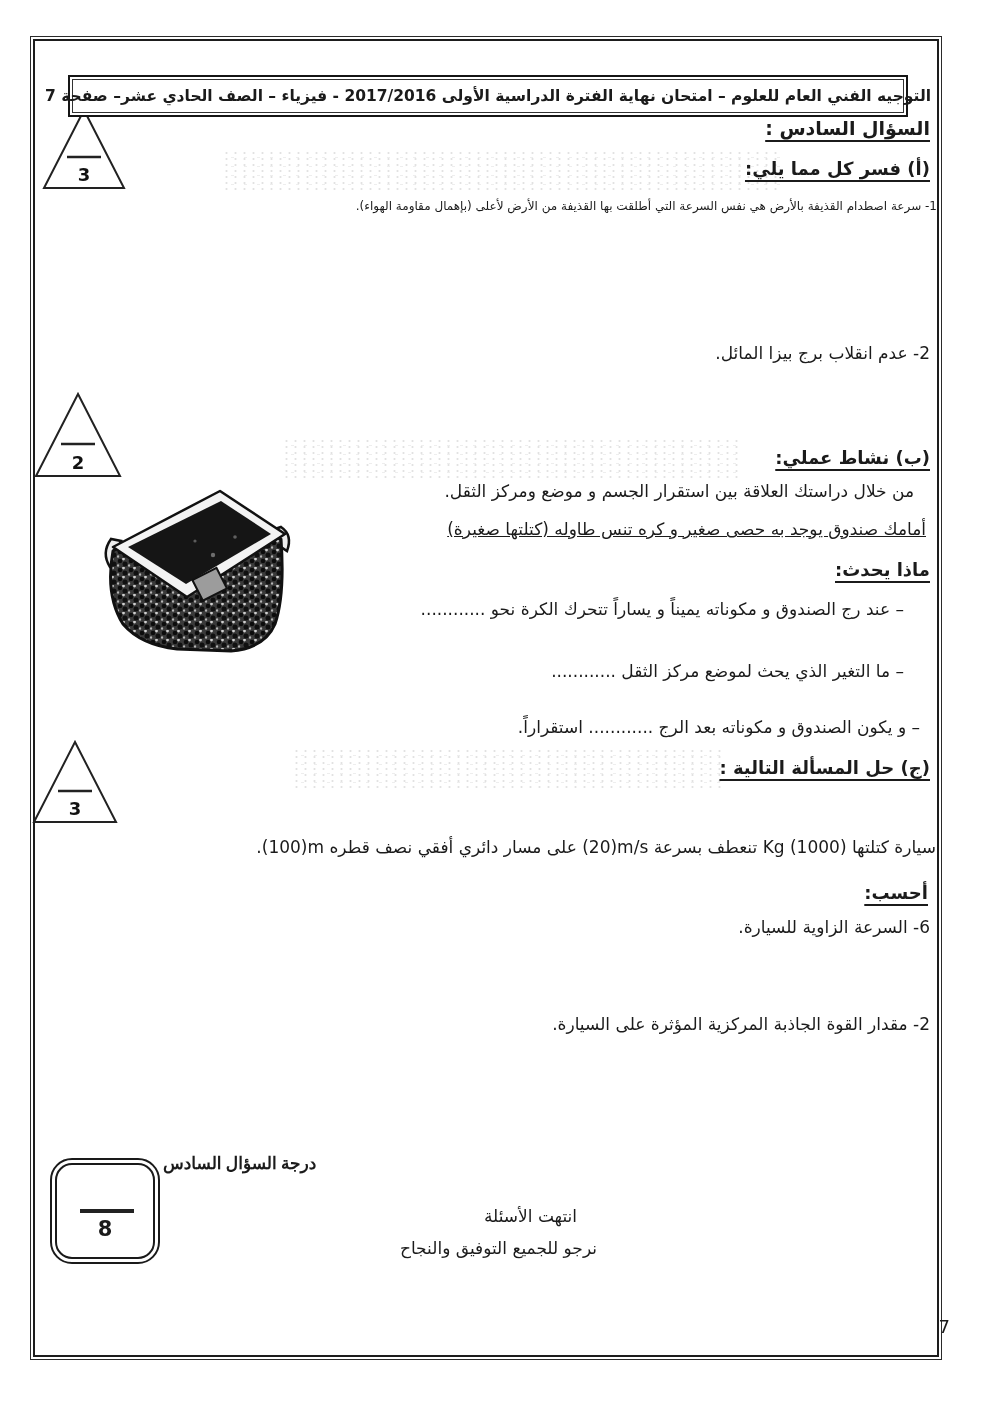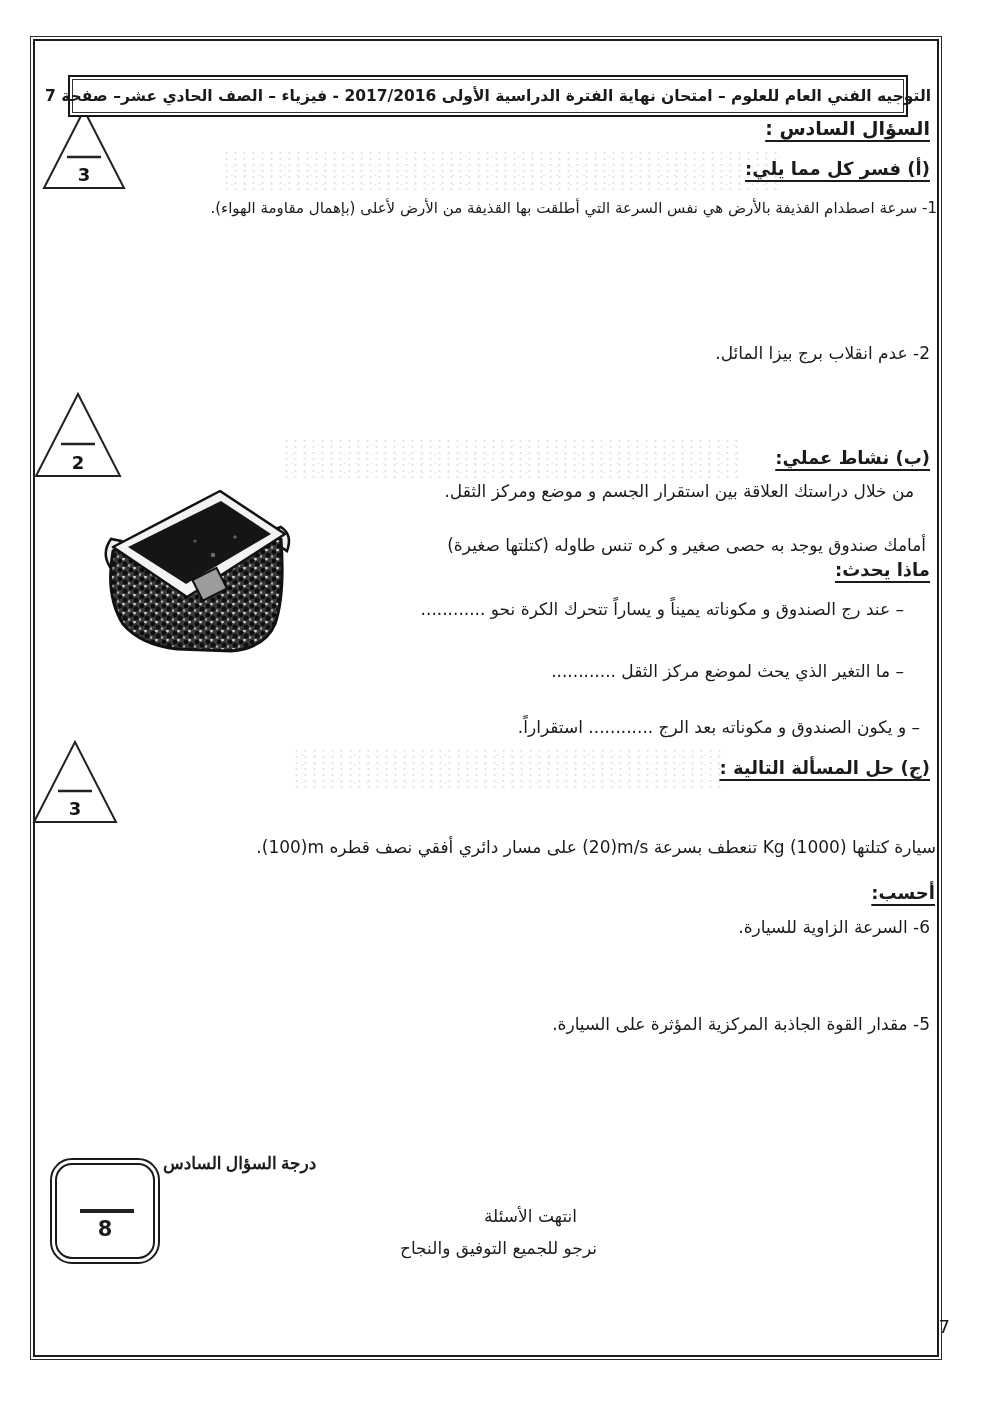--- a/index.html
+++ b/index.html
@@ -11,21 +11,21 @@
   .rtl{direction:rtl;unicode-bidi:plaintext;text-align:center;}
   
   .frame{left:30px;top:36px;width:910px;height:1322px;border:1px solid #2a2a2a;}
   .frame-inner{position:absolute;inset:2px;border:2px solid #1d1d1d;}
   
   .header-box{left:68px;top:75px;width:836px;height:38px;border:2px solid #151515;background:#fff;z-index:3;}
   .header-box .inner{position:absolute;inset:2px;border:1px solid #333;display:flex;align-items:center;justify-content:center;}
   .header-text{font-size:15.5px;font-weight:bold;white-space:nowrap;direction:rtl;}
   
   .h-u{font-weight:bold;text-decoration:underline;text-decoration-thickness:1.5px;text-underline-offset:5px;}
-  .t19{font-size:19px;} .t18{font-size:18px;} .t17{font-size:17px;} .t16{font-size:15px;}
+  .t19{font-size:19px;} .t18{font-size:18px;} .t17{font-size:17px;} .t16{font-size:12px;}
   .nowrap{white-space:nowrap;}
   
   .noise{
     background-image:radial-gradient(#9a9a9a 1px, transparent 1.4px),
                      radial-gradient(#c4c4c4 1px, transparent 1.3px);
     background-size:9px 6px,13px 9px;background-position:0 0,4px 3px;
     opacity:.28;filter:blur(.5px);z-index:0;
   }
   .txt{z-index:2;}
   
@@ -68,21 +68,21 @@
 <div class="abs rtl txt t17" style="right:62px;top:343px;">2- عدم انقلاب برج بيزا المائل.</div>
 
 <svg class="abs tri" style="left:32px;top:390px;" width="92" height="90" viewBox="0 0 92 90">
   <polygon points="46,4 4,86 88,86" fill="#fff" stroke="#222" stroke-width="2"></polygon>
   <line x1="29" y1="54" x2="63" y2="54" stroke="#222" stroke-width="2.4"></line>
   <text x="46" y="79" text-anchor="middle" font-size="18" font-weight="bold" fill="#111">2</text>
 </svg>
 
 <div class="abs rtl txt h-u t18" style="right:62px;top:447px;">(ب) نشاط عملي:</div>
 <div class="abs rtl txt t17" style="right:78px;top:481px;">من خلال دراستك العلاقة بين استقرار الجسم و موضع ومركز الثقل.</div>
-<div class="abs rtl txt t17" style="right:66px;top:535px;">أمامك صندوق يوجد به حصى صغير  و كره تنس طاوله (كتلتها صغيرة)</div>
+<div class="abs rtl txt t17" style="right:66px;top:519px;text-decoration:underline;">أمامك صندوق يوجد به حصى صغير  و كره تنس طاوله (كتلتها صغيرة)</div>
 <div class="abs rtl txt h-u t18" style="right:62px;top:559px;">ماذا يحدث:</div>
 <div class="abs rtl txt t17" style="right:88px;top:599px;">– عند رج الصندوق و مكوناته يميناً و يساراً تتحرك الكرة نحو ............</div>
 <div class="abs rtl txt t17" style="right:88px;top:661px;">– ما التغير الذي يحث لموضع مركز الثقل ............</div>
 <div class="abs rtl txt t17" style="right:72px;top:717px;">– و يكون الصندوق و مكوناته بعد الرج ............ استقراراً.</div>
 
 <svg class="abs" style="left:95px;top:477px;z-index:2;" width="215" height="178" viewBox="0 0 215 178">
   <defs>
     <pattern id="wick" width="11" height="9" patternUnits="userSpaceOnUse">
       <rect width="11" height="9" fill="#3a3a3a"></rect>
       <circle cx="3" cy="3" r="2.3" fill="#0c0c0c"></circle>
@@ -110,23 +110,23 @@
 
 <div class="abs rtl txt h-u t18" style="right:62px;top:757px;">(ج) حل المسألة التالية :</div>
 
 <svg class="abs tri" style="left:30px;top:738px;" width="90" height="88" viewBox="0 0 90 88">
   <polygon points="45,4 4,84 86,84" fill="#fff" stroke="#222" stroke-width="2"></polygon>
   <line x1="28" y1="53" x2="62" y2="53" stroke="#222" stroke-width="2.4"></line>
   <text x="45" y="77" text-anchor="middle" font-size="18" font-weight="bold" fill="#111">3</text>
 </svg>
 
 <div class="abs rtl txt t17 nowrap" style="right:56px;top:837px;">سيارة كتلتها ⁦(1000)⁩ ⁦Kg⁩ تنعطف بسرعة ⁦(20)m/s⁩ على مسار دائري أفقي نصف قطره ⁦(100)m⁩.</div>
-<div class="abs rtl txt h-u t18" style="right:57px;top:882px;">أحسب:</div>
+<div class="abs rtl txt h-u t18" style="right:64px;top:882px;">أحسب:</div>
 <div class="abs rtl txt t17" style="right:62px;top:917px;">6- السرعة الزاوية للسيارة.</div>
-<div class="abs rtl txt t17" style="right:62px;top:1014px;">5- مقدار القوة الجاذبة المركزية المؤثرة على السيارة.</div>
+<div class="abs rtl txt t17" style="right:62px;top:1014px;">2- مقدار القوة الجاذبة المركزية المؤثرة على السيارة.</div>
 
 <div class="abs rtl txt" style="left:163px;top:1153px;font-size:17px;font-weight:bold;font-family:Liberation Serif, serif;">درجة السؤال السادس</div>
 <div class="abs score-box">
   <div class="inner">
     <div class="score-line"></div>
     <div class="score-num">8</div>
   </div>
 </div>
 
 <div class="abs rtl txt center t17" style="left:317px;top:1206px;width:260px;">انتهت الأسئلة</div>

